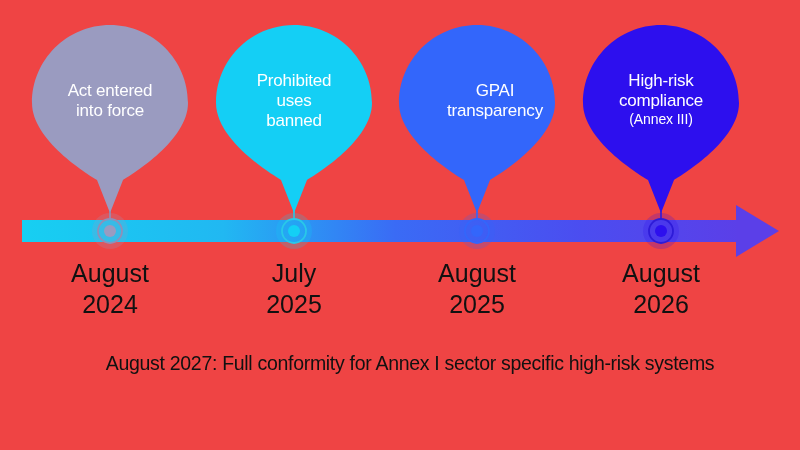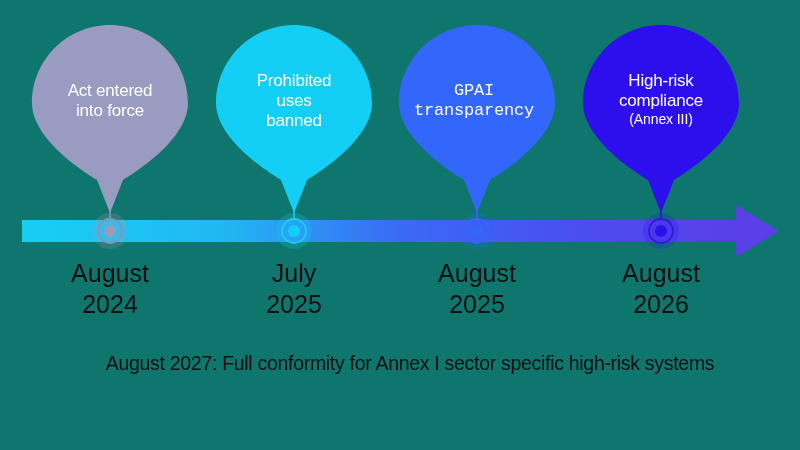--- a/index.html
+++ b/index.html
@@ -12,21 +12,21 @@
     height: 450px;
     overflow: hidden;
     font-family: "Liberation Sans", sans-serif;
     position: relative;
   }
 
   #canvas {
     position: relative;
     width: 800px;
     height: 450px;
-    background: #0f766e;
+    background: #ef4444;
   }
 
   .timeline-svg {
     position: absolute;
     left: 0;
     top: 0;
     width: 800px;
     height: 450px;
   }
 
@@ -130,21 +130,21 @@
         </g>
       </g>
   </svg>
 
   <div id="balloon-labels">
       <div class="balloon-label" style="left: 30px; width: 160px; top: 81px;"><span class="main">Act entered
 into force</span></div>
       <div class="balloon-label" style="left: 214px; width: 160px; top: 71px;"><span class="main">Prohibited
 uses
 banned</span></div>
-      <div class="balloon-label" style="left: 394px; width: 160px; top: 81px; font-family: Liberation Mono, monospace;"><span class="main">GPAI
+      <div class="balloon-label" style="left: 415px; width: 160px; top: 81px;"><span class="main">GPAI
 transparency</span></div>
       <div class="balloon-label" style="left: 581px; width: 160px; top: 71px; text-align: center;"><span class="main">High-risk
 compliance</span><span class="sub">(Annex III)</span></div>
     </div>
 
   <div id="date-labels">
       <div class="date-label" style="left: 35px; top: 258px;">August
 2024</div>
       <div class="date-label" style="left: 219px; top: 258px;">July
 2025</div>

